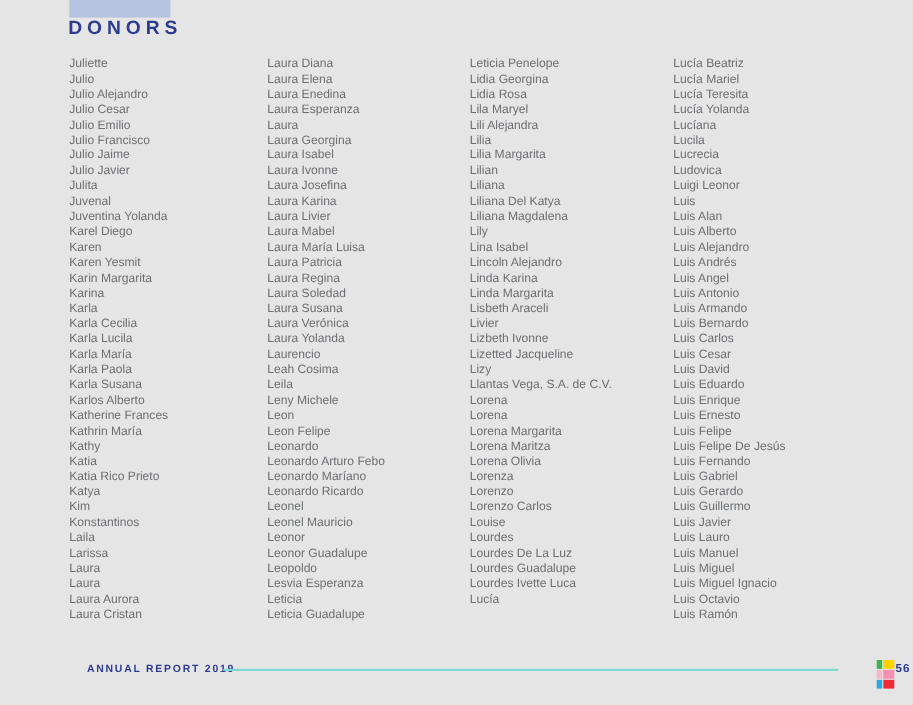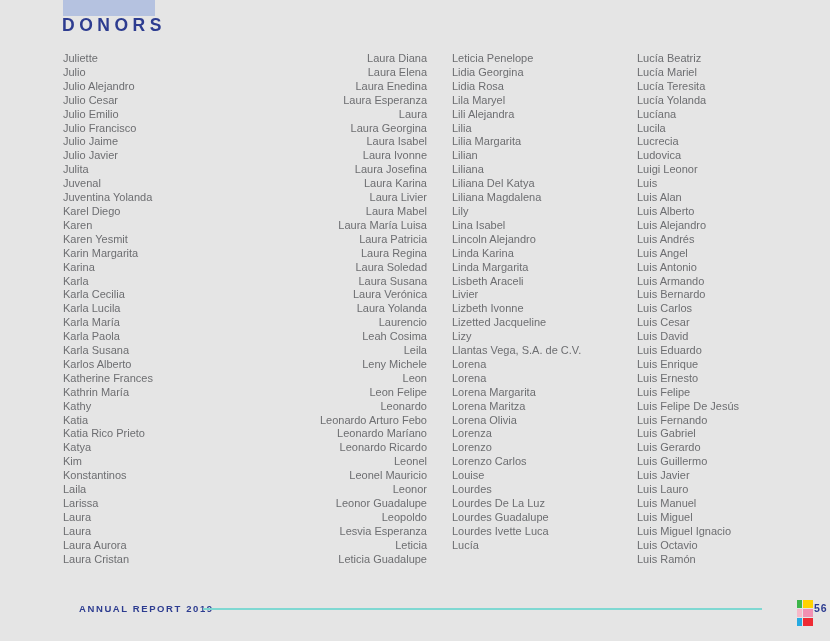--- a/index.html
+++ b/index.html
@@ -23,22 +23,22 @@
     letter-spacing: 4.5px;
   }
 
   
   .columns {
     position: absolute; left: 63px; top: 52px;
     display: flex;
   }
   .donor-col { font-size: 11px; line-height: 13.9px; color: #6d6e71; }
   .donor-col:nth-child(1) { width: 180px; }
-  .donor-col:nth-child(2) { width: 184px; text-align: right; }
-  .donor-col:nth-child(3) { width: 185px; margin-left: 25px; }
+  .donor-col:nth-child(2) { width: 184px; }
+  .donor-col:nth-child(3) { width: 185px; }
   .donor-col:nth-child(4) { width: 200px; }
   .donor-name { white-space: nowrap; }
 
   
   .footer-label {
     position: absolute; left: 79px; top: 603px;
     font-size: 9.5px; font-weight: bold; color: #2d3c90;
     letter-spacing: 1.6px;
   }
   .footer-line {

